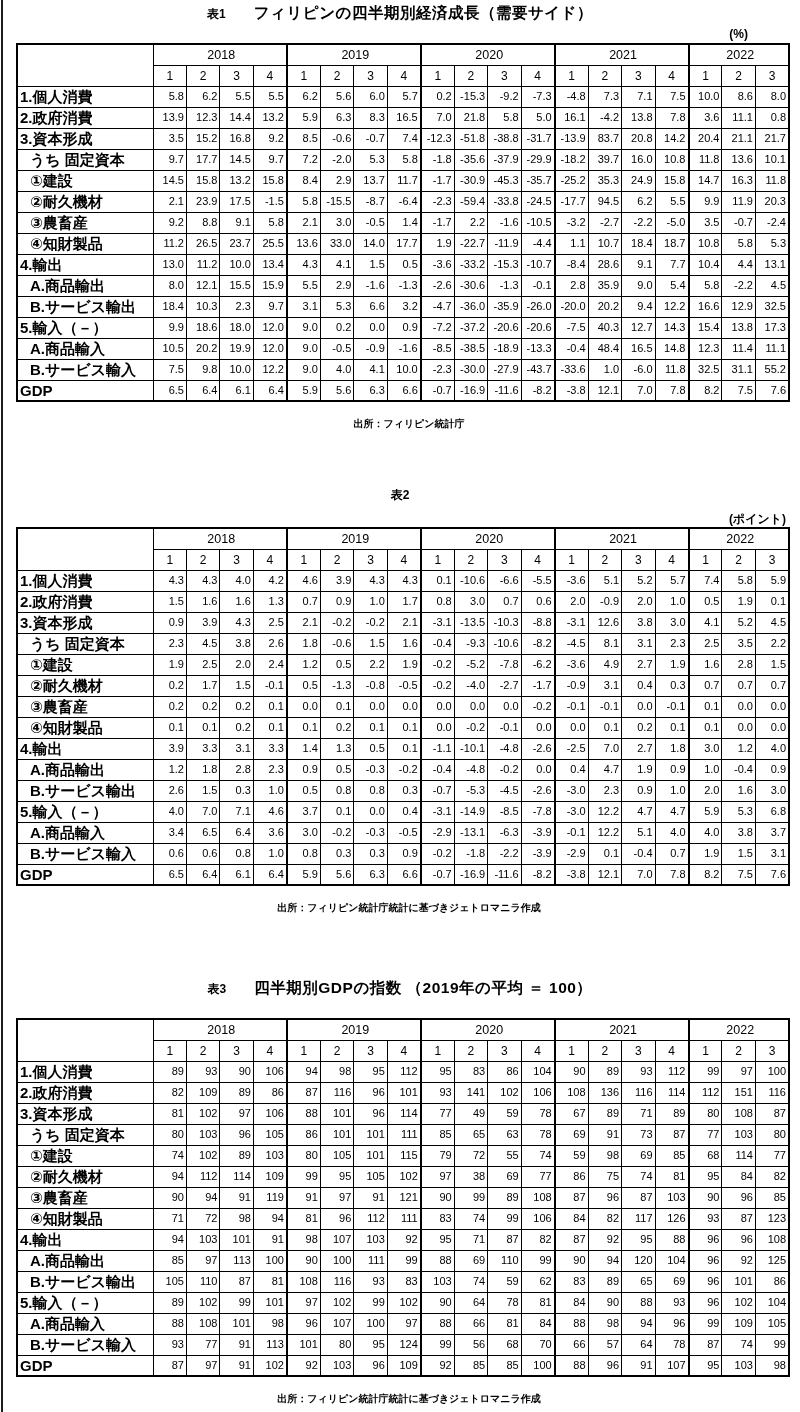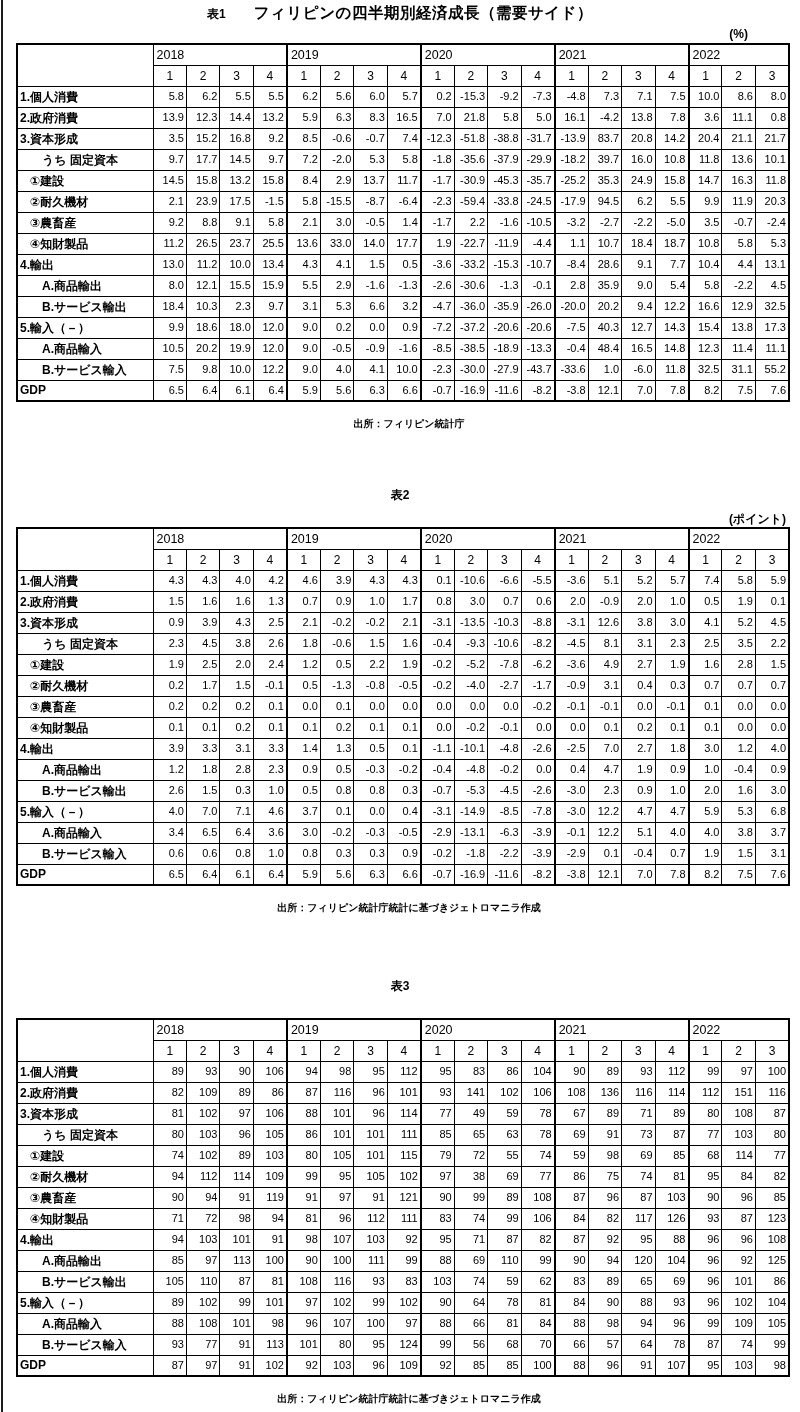--- a/index.html
+++ b/index.html
@@ -30,27 +30,27 @@
   table.qtbl {
     border-collapse:collapse; table-layout:fixed;
     width:774px; margin-left:16px;
     border:2px solid #000;
   }
   table.qtbl col.c-label { width:136px; }
   table.qtbl th, table.qtbl td {
     border:1px solid #000; height:21px; padding:0; line-height:1;
     font-weight:normal; overflow:hidden;
   }
-  table.qtbl th.year { text-align:left; font-size:12.5px; padding-left:3px; }
+  table.qtbl th.year { text-align:center; font-size:12.5px; padding-left:3px; }
   table.qtbl th.q    { text-align:center; font-size:12px; }
   table.qtbl td.label{
-    text-align:left; font-size:12px; font-weight:bold; white-space:nowrap;
+    text-align:left; font-size:15px; font-weight:bold; white-space:nowrap;
   }
   table.qtbl td.ind0 { padding-left:2px; }
-  table.qtbl td.ind1 { padding-left:24px; }
+  table.qtbl td.ind1 { padding-left:12px; }
   table.qtbl td.ind2 { padding-left:12px; }
   table.qtbl td.num  { text-align:right; font-size:11px; padding-right:2px; }
   table.qtbl .ysep   { border-left:2px solid #000; }
   .source {
     margin-top:15px; margin-left:18px;
     font-size:10px; font-weight:bold; height:16px;text-align:center;
   }
   #sec1 { padding-top:3px; }
   #sec2 { margin-top:54px; }
   #sec3 { margin-top:61px; }
@@ -239,21 +239,21 @@
             <td class="num">17.5</td>
             <td class="num">-1.5</td>
             <td class="num ysep">5.8</td>
             <td class="num">-15.5</td>
             <td class="num">-8.7</td>
             <td class="num">-6.4</td>
             <td class="num ysep">-2.3</td>
             <td class="num">-59.4</td>
             <td class="num">-33.8</td>
             <td class="num">-24.5</td>
-            <td class="num ysep">-17.9</td>
+            <td class="num ysep">-17.7</td>
             <td class="num">94.5</td>
             <td class="num">6.2</td>
             <td class="num">5.5</td>
             <td class="num ysep">9.9</td>
             <td class="num">11.9</td>
             <td class="num">20.3</td>
           </tr>
           <tr>
             <td class="label ind2">③農畜産</td>
             <td class="num">9.2</td>
@@ -848,20 +848,21 @@
             <td class="num">7.6</td>
           </tr>
         </tbody>
       </table>
     <div class="source">出所：フィリピン統計庁統計に基づきジェトロマニラ作成</div>
   </div>
 
   <div class="section" id="sec3">
     <div class="caption">
       <span class="tag">表3</span>
+      <span class="ttl">四半期別GDPの指数 （2019年の平均 ＝ 100）</span>
     </div>
     <div class="spacer-no-unit"></div>
     <table class="qtbl">
         <colgroup>
           <col class="c-label">
           <col>
           <col>
           <col>
           <col>
           <col>

